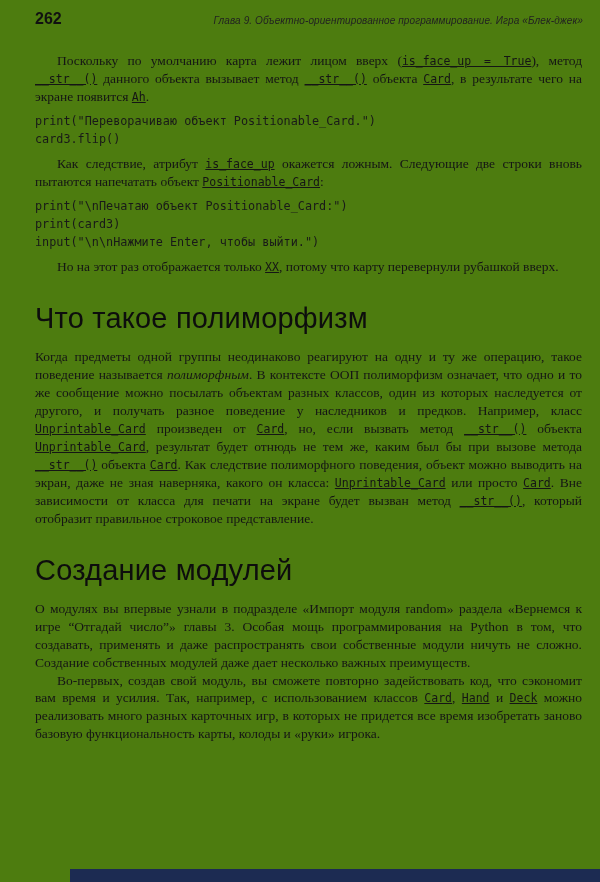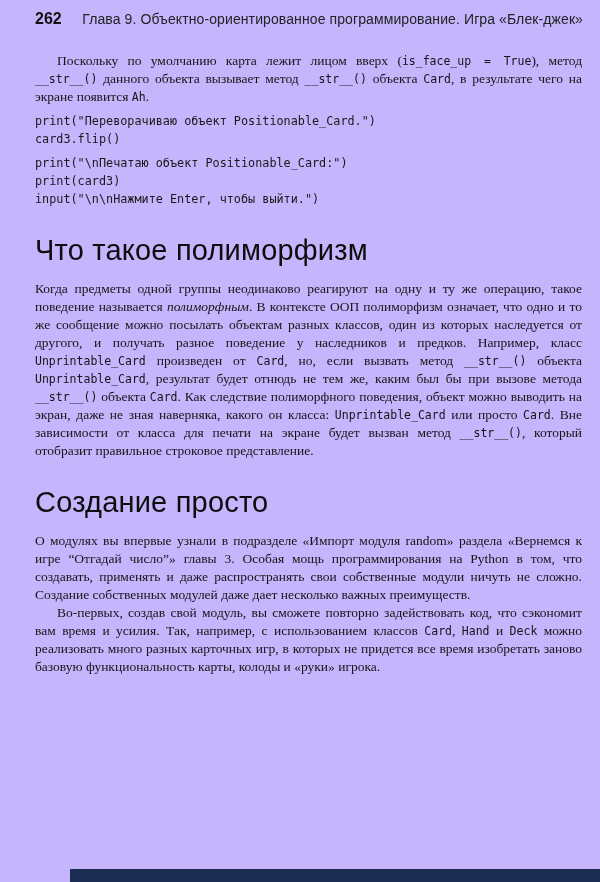--- a/index.html
+++ b/index.html
@@ -1,50 +1,51 @@
 <!DOCTYPE html>
 <html><head>
 <meta charset="utf-8">
 <style>
   html,body { margin:0; padding:0; background:#e9e9e9; }
   .page {
     position:relative;
     width:600px; height:882px;
     margin:0 auto;
-    background:#c4b5fd;
+    background:#4d7c0f;
     font-family:"Liberation Serif", serif;
     color:#151515;
     overflow:hidden;
     box-sizing:border-box;
   }
   .page-header {
     position:absolute; top:10px; left:35px; right:17px;
     display:flex; justify-content:space-between; align-items:baseline;
   }
   .page-number {
     font-family:"Liberation Sans", sans-serif;
     font-weight:bold; font-size:16px; color:#111;
   }
   .chapter-title {
     font-family:"Liberation Sans", sans-serif;
-    font-size:14px; color:#222; letter-spacing:0.1px;
+    font-size:10px; color:#222; letter-spacing:0.1px;font-style:italic;
   }
   .content {
     position:absolute; top:52px; left:35px; right:18px;
   }
   .para {
     font-size:13.5px; line-height:1.33;
     text-align:justify; margin:0;
   }
   .para.indent { text-indent:22px; }
   .para span.plain { }
   .para span.italic { font-style:italic; }
   .para span.code {
     font-family:"DejaVu Sans Mono", monospace;
     font-size:11.5px;
+    text-decoration:underline;
   }
   .codeblock {
     font-family:"DejaVu Sans Mono", monospace;
     font-size:11.8px; line-height:1.5;
     margin:7px 0 7px 0;
     white-space:pre;
     color:#191919;
   }
   .heading {
     font-family:"Liberation Sans", sans-serif;
@@ -60,23 +61,25 @@
 
 <div class="page" style="color: rgb(21, 21, 21);">
   <header class="page-header">
     <span class="page-number">262</span>
     <span class="chapter-title">Глава 9. Объектно-ориентированное программирование. Игра «Блек-джек»</span>
   </header>
   <main class="content" id="content">
       <p class="para indent"><span class="plain">Поскольку по умолчанию карта лежит лицом вверх (</span><span class="code">is_face_up = True</span><span class="plain">), метод </span><span class="code">__str__()</span><span class="plain"> данного объекта вызывает метод </span><span class="code">__str__()</span><span class="plain"> объекта </span><span class="code">Card</span><span class="plain">, в результате чего на экране появится </span><span class="code">Ah</span><span class="plain">.</span></p>
       <pre class="codeblock">print("Переворачиваю объект Positionable_Card.")
 card3.flip()</pre>
+      <p class="para indent"><span class="plain">Как следствие, атрибут </span><span class="code">is_face_up</span><span class="plain"> окажется ложным. Следующие две строки вновь пытаются напечатать объект </span><span class="code">Positionable_Card</span><span class="plain">:</span></p>
       <pre class="codeblock">print("\nПечатаю объект Positionable_Card:")
 print(card3)
 input("\n\nНажмите Enter, чтобы выйти.")</pre>
+      <p class="para indent"><span class="plain">Но на этот раз отображается только </span><span class="code">XX</span><span class="plain">, потому что карту перевернули рубашкой вверх.</span></p>
       <h2 class="heading">Что такое полиморфизм</h2>
       <p class="para"><span class="plain">Когда предметы одной группы неодинаково реагируют на одну и ту же операцию, такое поведение называется </span><span class="italic">полиморфным</span><span class="plain">. В контексте ООП полиморфизм означает, что одно и то же сообщение можно посылать объектам разных классов, один из которых наследуется от другого, и получать разное поведение у наследников и предков. Например, класс </span><span class="code">Unprintable_Card</span><span class="plain"> произведен от </span><span class="code">Card</span><span class="plain">, но, если вызвать метод </span><span class="code">__str__()</span><span class="plain"> объекта </span><span class="code">Unprintable_Card</span><span class="plain">, результат будет отнюдь не тем же, каким был бы при вызове метода </span><span class="code">__str__()</span><span class="plain"> объекта </span><span class="code">Card</span><span class="plain">. Как следствие полиморфного поведения, объект можно выводить на экран, даже не зная наверняка, какого он класса: </span><span class="code">Unprintable_Card</span><span class="plain"> или просто </span><span class="code">Card</span><span class="plain">. Вне зависимости от класса для печати на экране будет вызван метод </span><span class="code">__str__()</span><span class="plain">, который отобразит правильное строковое представление.</span></p>
-      <h2 class="heading">Создание просто</h2>
+      <h2 class="heading">Создание модулей</h2>
       <p class="para"><span class="plain">О модулях вы впервые узнали в подразделе «Импорт модуля random» раздела «Вернемся к игре “Отгадай число”» главы 3. Особая мощь программирования на Python в том, что создавать, применять и даже распространять свои собственные модули ничуть не сложно. Создание собственных модулей даже дает несколько важных преимуществ.</span></p>
       <p class="para indent"><span class="plain">Во-первых, создав свой модуль, вы сможете повторно задействовать код, что сэкономит вам время и усилия. Так, например, с использованием классов </span><span class="code">Card</span><span class="plain">, </span><span class="code">Hand</span><span class="plain"> и </span><span class="code">Deck</span><span class="plain"> можно реализовать много разных карточных игр, в которых не придется все время изобретать заново базовую функциональность карты, колоды и «руки» игрока.</span></p>
     </main>
   <div class="bottom-bar" style="background: rgb(28, 43, 82);"></div>
 </div>
 
 </body></html>

